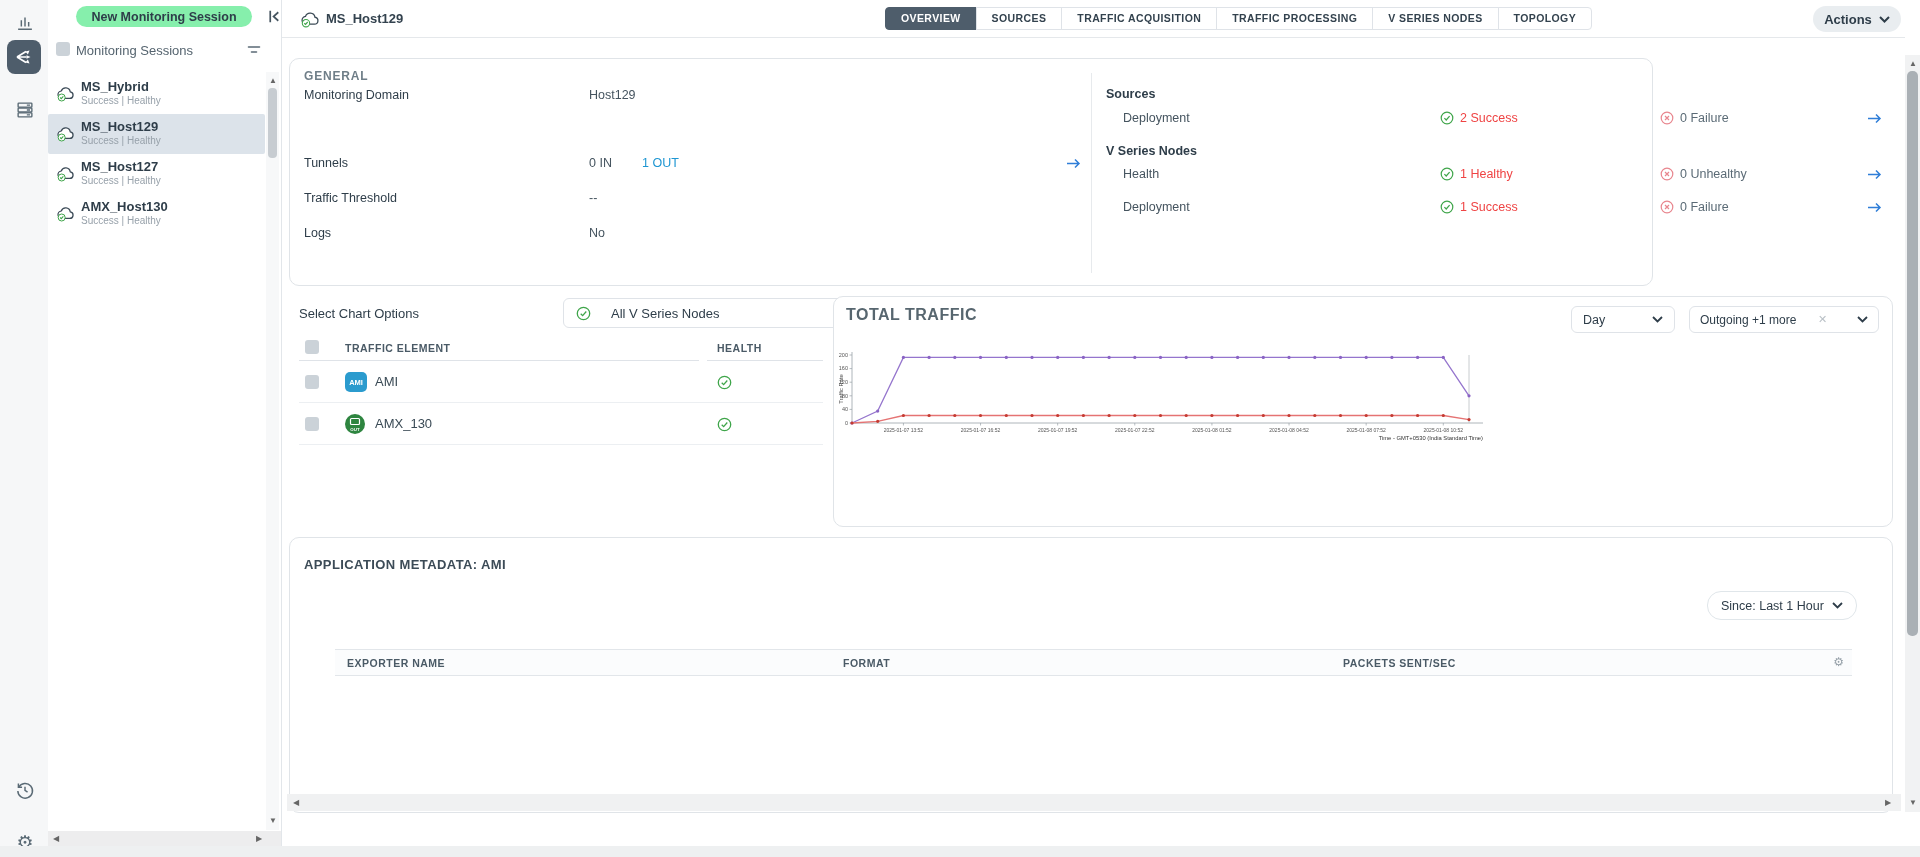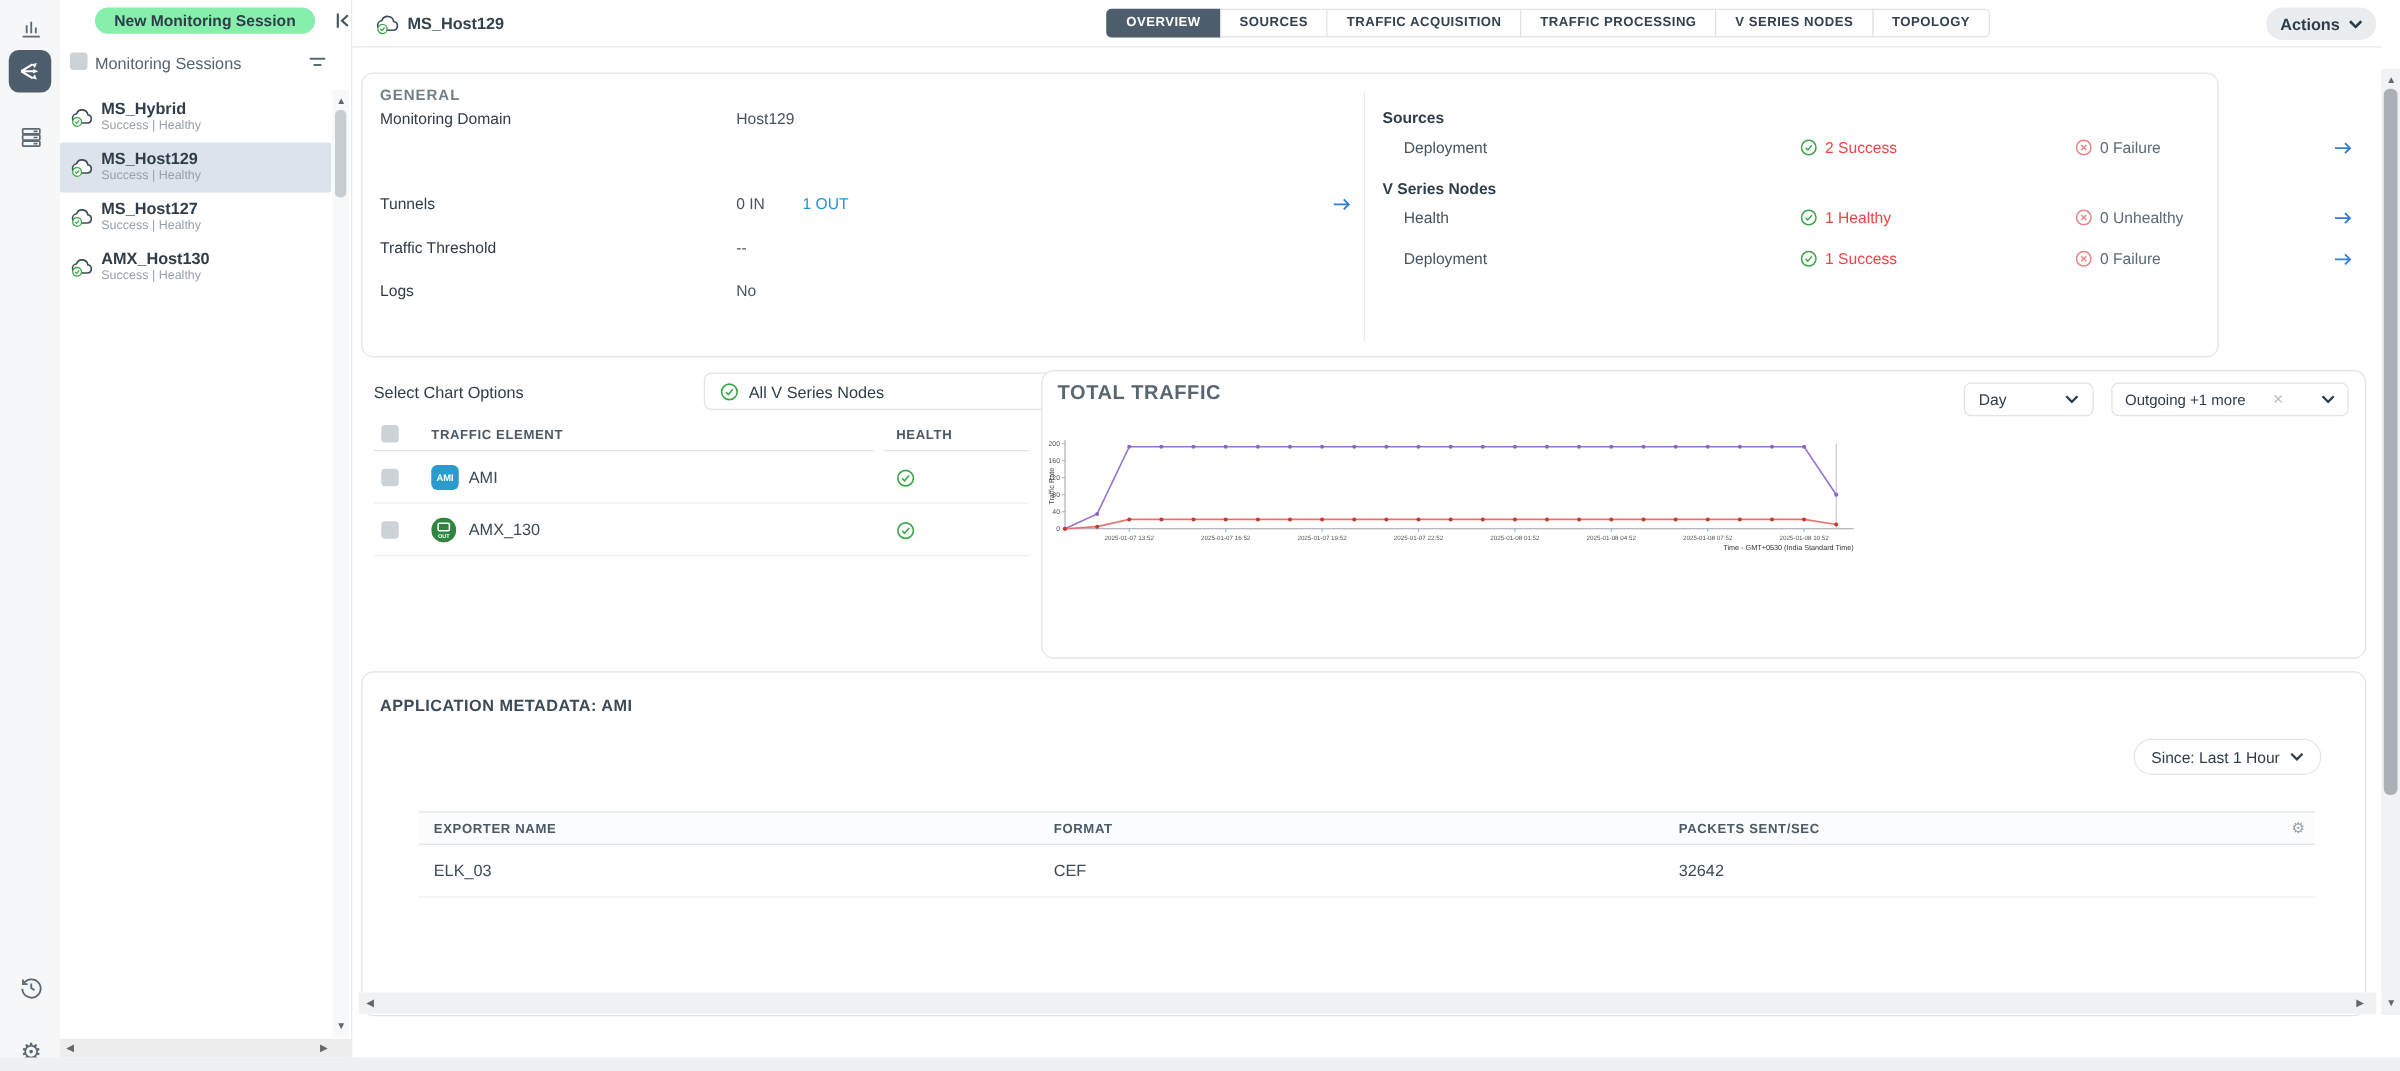--- a/index.html
+++ b/index.html
@@ -42,21 +42,21 @@
   .tabs { position:absolute; left:604px; top:7px; display:flex; }
   .tab { height:23px; line-height:21px; padding:0 15px; border:1px solid #dfe3e8; margin-left:-1px;
     font-size:10.5px; font-weight:bold; letter-spacing:.4px; color:#33424e; background:#fff; cursor:pointer; white-space:nowrap; }
   .tab:first-child { border-radius:4px 0 0 4px; }
   .tab:last-child { border-radius:0 4px 4px 0; }
   .tab.active { background:#4e5d6b; border-color:#4e5d6b; color:#fff; }
   .actions-btn { position:absolute; left:1531px; top:6px; width:88px; height:26px; border-radius:14px; background:#e9edf0;
     display:flex; align-items:center; justify-content:center; gap:7px; font-size:13px; font-weight:bold; color:#2e3d49; cursor:pointer; }
 
   .panel { position:absolute; background:#fff; border:1px solid #e0e4e8; border-radius:10px; }
-  .p-general { left:7px; top:58px; width:1486px; height:228px; }
+  .p-general { left:7px; top:58px; width:1364px; height:228px; }
   .sec-title { position:absolute; left:14px; top:10px; font-size:12px; font-weight:bold; letter-spacing:.8px; color:#6f7e88; }
 
   .g-row { position:absolute; left:0; width:800px; height:18px; }
   .g-label { position:absolute; left:14px; font-size:12.5px; font-weight:normal; color:#2e3d49;text-align:right; }
   .g-value { position:absolute; left:299px; font-size:12.5px; color:#45545f; }
   .g-link { font-size:12.5px; color:#1e96d2; cursor:pointer; }
   .g-link.second { position:absolute; left:352px; }
   .g-val-at { position:absolute; left:299px; }
   .row-arrow { position:absolute; left:775px; top:0px; cursor:pointer; }
   .g-divider { position:absolute; left:801px; top:14px; width:1px; height:200px; background:#e7eaed; }
@@ -65,21 +65,21 @@
   .g-row-r { position:absolute; left:0; width:1604px; height:18px; }
   .r-label { position:absolute; left:833px; font-size:12.5px; color:#45545f; }
   .st { position:absolute; display:flex; align-items:center; gap:6px; font-size:12.5px; }
   .st.ok { left:1150px; color:#ef4444; cursor:pointer;justify-content:center; }
   .st.bad { left:1370px; color:#5b6b76; }
   .g-row-r .row-arrow { left:1576px; }
 
   
   .opt-label { position:absolute; left:17px; top:306px; font-size:13px; color:#2e3d49; }
   .dd { border:1px solid #dfe3e8; border-radius:6px; background:#fff; display:flex; align-items:center; cursor:pointer; }
-  .dd-nodes { position:absolute; left:281px; top:298px; width:296px; height:30px; padding:10px 12px; gap:8px; font-size:13px; color:#2e3d49; }
+  .dd-nodes { position:absolute; left:281px; top:298px; width:296px; height:30px; padding:10px 12px; gap:20px; font-size:13px; color:#2e3d49; }
   .dd .chev { margin-left:auto; }
 
   .opt-table { position:absolute; left:17px; top:338px; width:524px; }
   .ot-head { position:relative; height:23px; }
   .ot-head .seg1 { position:absolute; left:0; top:0; width:400px; height:23px; border-bottom:1px solid #dfe3e8; }
   .ot-head .seg2 { position:absolute; left:408px; top:0; width:116px; height:23px; border-bottom:1px solid #dfe3e8; }
   .th { font-size:10.5px; font-weight:bold; letter-spacing:.5px; color:#4a5a66; position:absolute; top:4px; }
   .ot-head .cb { position:absolute; left:6px; top:2px; }
   .ot-row { position:relative; height:42px; border-bottom:1px solid #eceff2; }
   .ot-row .cb { position:absolute; left:6px; top:14px; }
@@ -500,27 +500,20 @@
             <path d="M1 1l4.5 4.5L10 1"></path>
           </svg>
       </div>
       <div class="meta-table">
         <div class="mt-head" id="meta-head">
           <span class="gear-sm">⚙</span>
         <span class="th" style="left: 12px;">EXPORTER NAME</span>
             <span class="th" style="left: 508px;">FORMAT</span>
             <span class="th" style="left: 1008px;">PACKETS SENT/SEC</span>
           </div>
-        <div id="meta-rows">
-            <div class="mt-row">
-              <span class="td" style="left:12px">ELK_03</span>
-              <span class="td" style="left:508px">CEF</span>
-              <span class="td" style="left:1008px">32642</span>
-            </div>
-          </div>
       </div>
     </div>
 
     <div class="main-hscroll">
       <span class="scroll-arrow" style="left:6px;top:1px">◀</span>
       <span class="scroll-arrow" style="left:1598px;top:1px">▶</span>
     </div>
   </div>
 
   <div class="page-vscroll">

